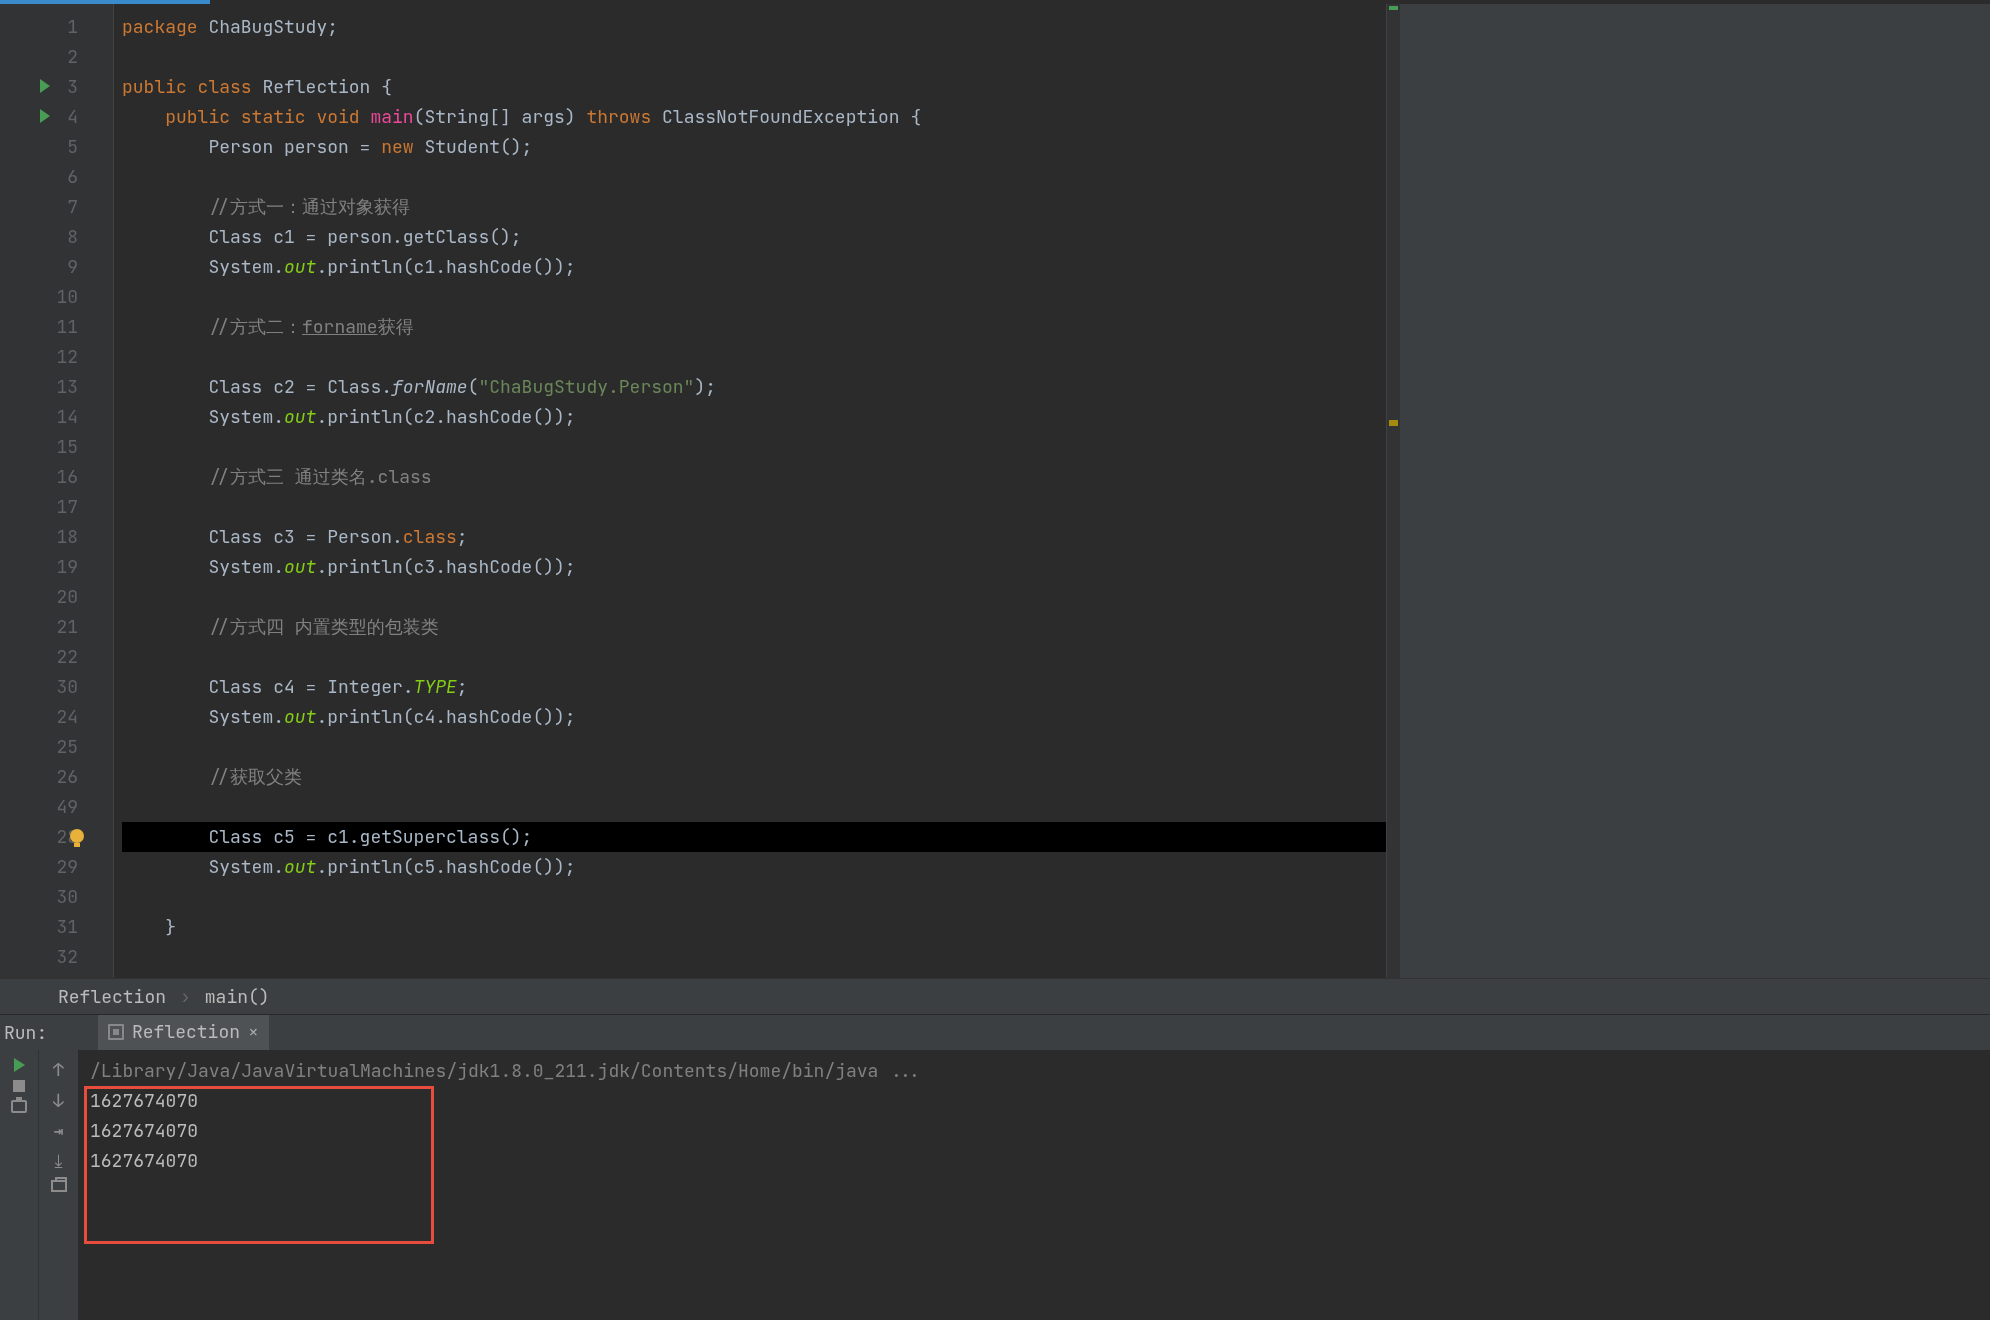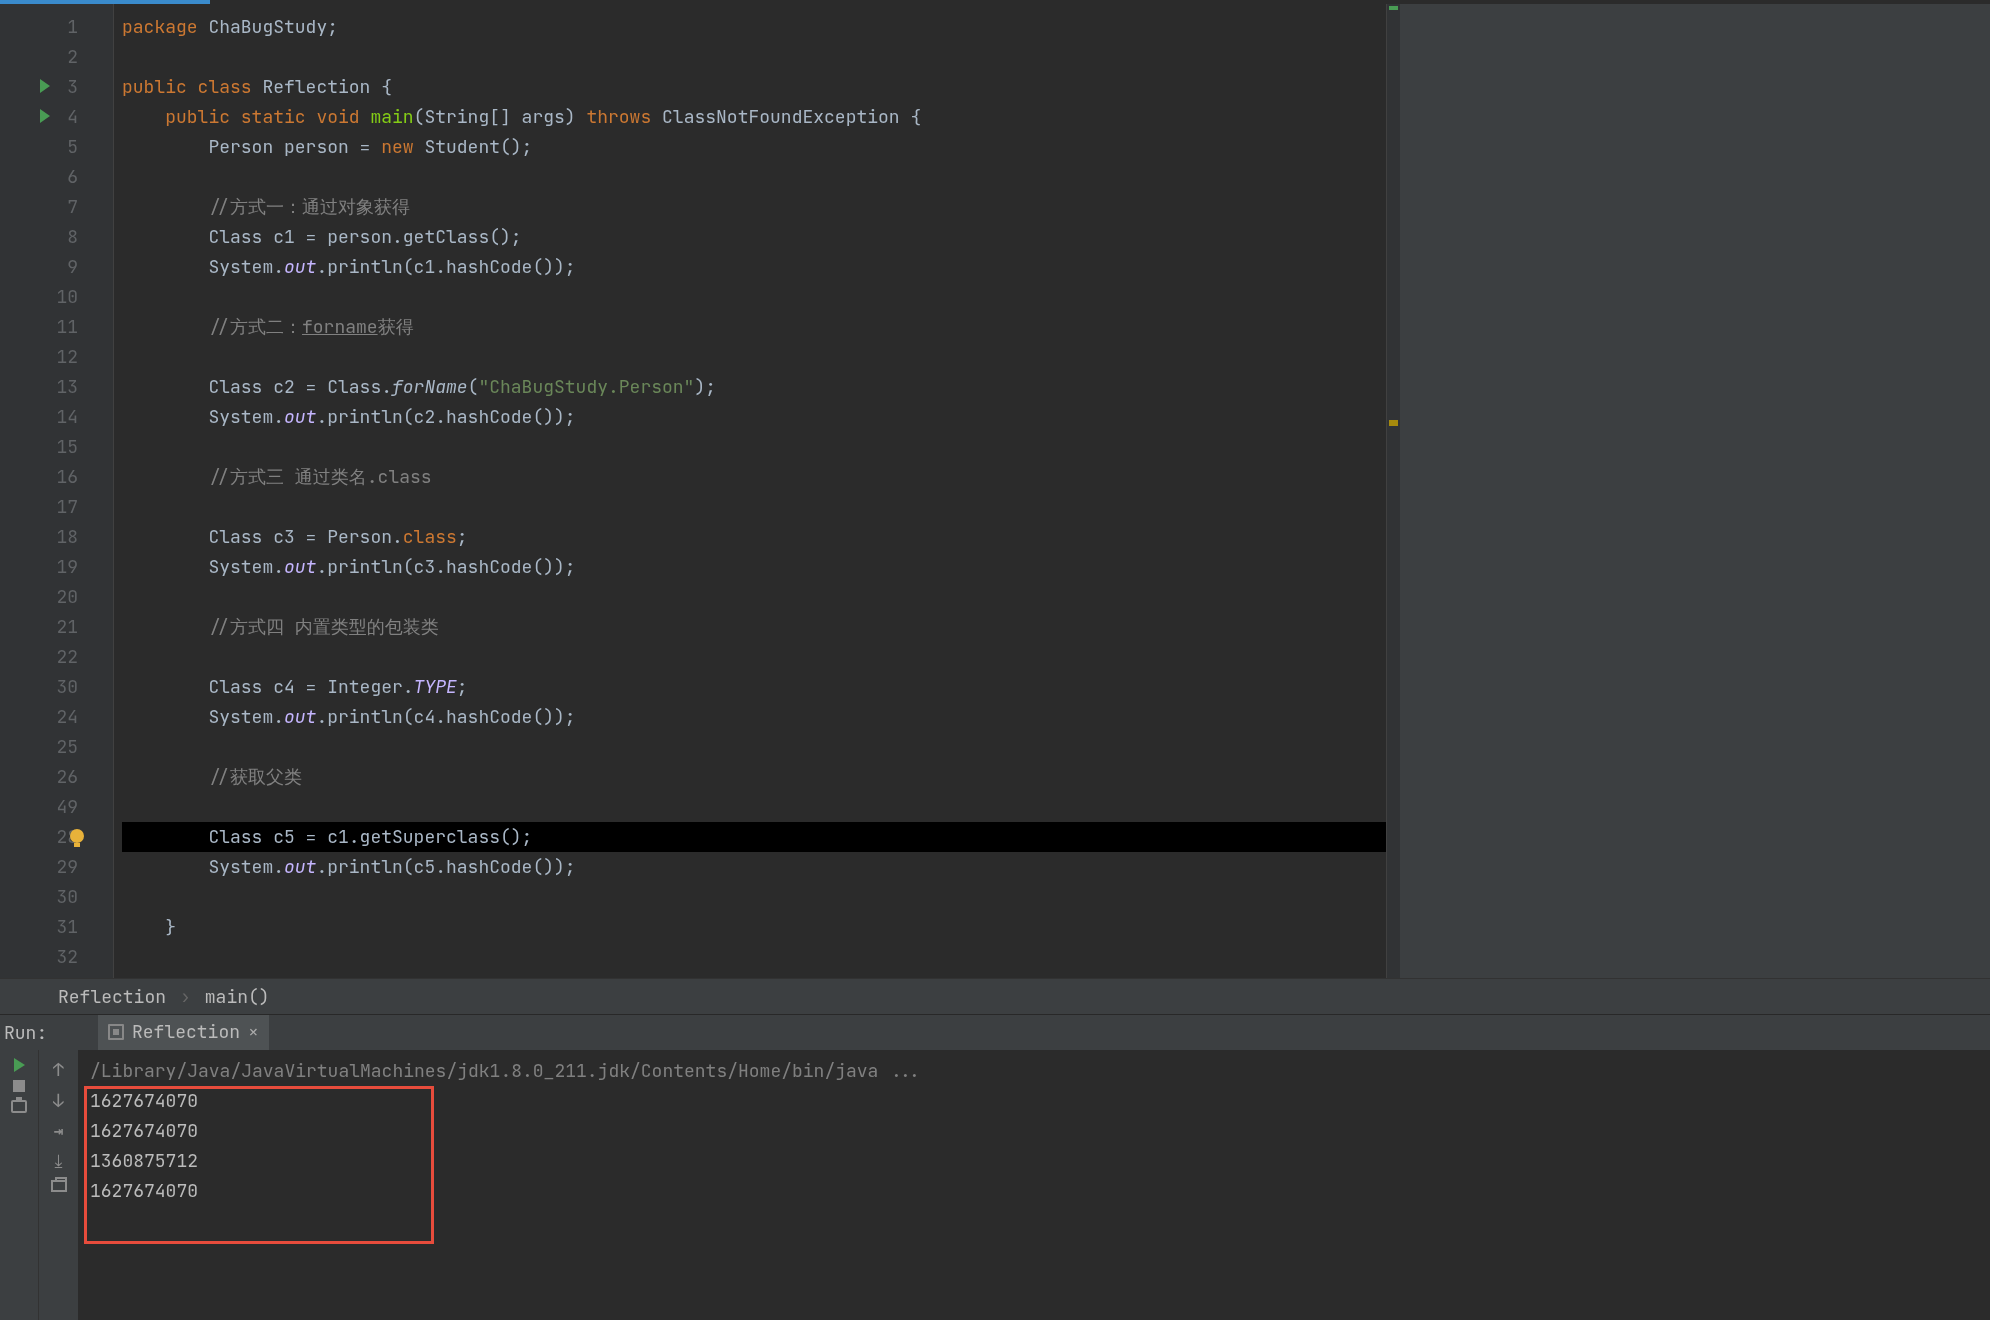--- a/index.html
+++ b/index.html
@@ -60,22 +60,22 @@
   padding: 8px 0 0 8px;
   line-height: 30px;
   white-space: pre;
   font-size: 18px;
   overflow: hidden;
   position: relative;
 }
 .code-line { height: 30px; }
 .code-line.cursor-line { background: #000000; }
 .kw { color: #cc7832; }
-.method { color: #84cc16; }
-.field { color: #c4b5fd; font-style: italic; }
+.method { color: #ec4899; }
+.field { color: #84cc16; font-style: italic; }
 .str { color: #6a8759; }
 .comment { color: #808080; }
 .comment-u { color: #808080; text-decoration: underline; }
 .staticcall { color: #a9b7c6; font-style: italic; }
 .right-scroll {
   width: 14px;
   background: #313335;
   border-left: 1px solid #414141;
   flex-shrink:0;
 }
@@ -289,17 +289,16 @@
     <span class="arr-down">↓</span>
     <span class="wrap-ico">⇥</span>
     <span class="dl-ico">⤓</span>
     <div class="print-ico"></div>
   </div>
   <div class="console" id="console">
     <div class="red-box"></div>
   <div class="console-line console-cmd">/Library/Java/JavaVirtualMachines/jdk1.8.0_211.jdk/Contents/Home/bin/java ...</div>
       <div class="console-line">1627674070</div>
       <div class="console-line">1627674070</div>
-      <div class="console-line">1360875712</div>
       <div class="console-line">1627674070</div>
       <div class="console-line"></div>
     </div>
 </div>
 
 </body></html>

